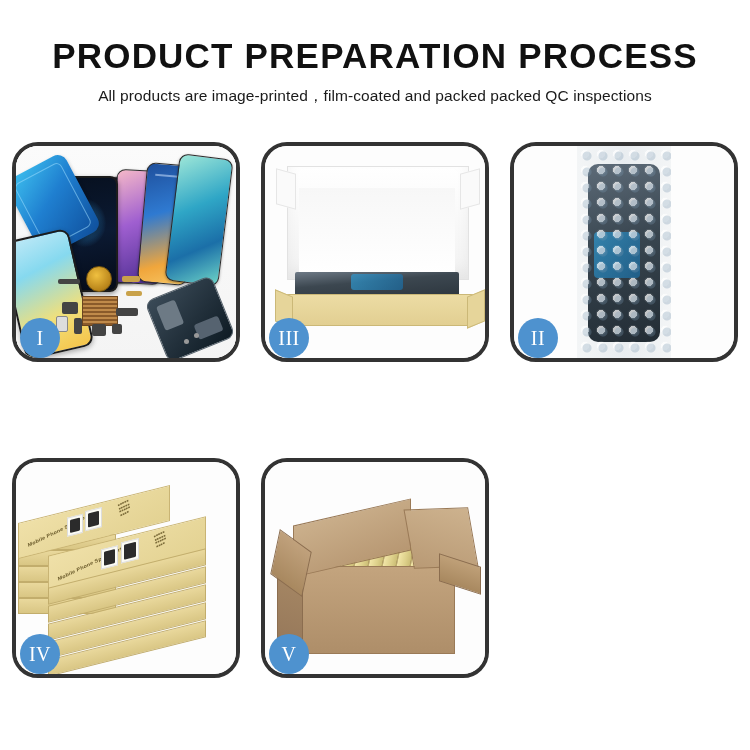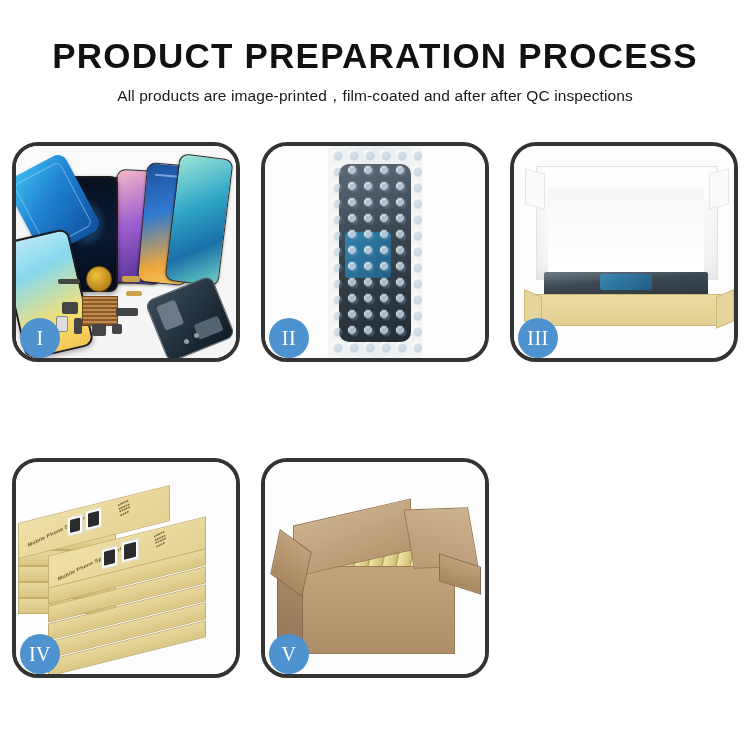--- a/index.html
+++ b/index.html
@@ -221,21 +221,21 @@
     background:linear-gradient(180deg,#b89a76,#a3855f);transform:skewY(16deg);border:1px solid #8f7153;}
   .c6-nub{position:absolute;background:#b9996f;}
 </style>
 </head>
 <body>
 
 <div class="page">
 
   <div class="header">
     <div class="title">PRODUCT PREPARATION PROCESS</div>
-    <div class="subtitle">All products are image-printed，film-coated and after after QC inspections</div>
+    <div class="subtitle">All products are image-printed，film-coated and packed packed QC inspections</div>
   </div>
 
   <div class="grid">
 
     <div class="panel">
       <div class="panel-inner">
         <div class="p1-bg"></div>
         <div class="phone-fan">
           <div class="fan-phone fp1"></div>
           <div class="fan-phone fp2"></div>
@@ -258,37 +258,37 @@
         <div class="part" style="left:96px;bottom:24px;width:10px;height:10px;"></div>
         <div class="part" style="left:100px;bottom:42px;width:22px;height:8px;"></div>
         <div class="part" style="left:168px;bottom:14px;width:5px;height:5px;border-radius:50%;background:#999;"></div>
         <div class="part" style="left:178px;bottom:20px;width:5px;height:5px;border-radius:50%;background:#999;"></div>
       </div>
       <div class="badge">I</div>
     </div>
 
     <div class="panel">
       <div class="panel-inner">
+        <div class="box3-lid"></div>
+        <div class="box3-inner"></div>
+        <div class="box3-content"></div>
+        <div class="box3-base"></div>
+      </div>
+      <div class="badge">III</div>
+    </div>
+
+    <div class="panel">
+      <div class="panel-inner">
         <div class="bubble-wrap">
           <div class="bw-item"></div>
           <div class="bubbles"></div>
           <div class="bubbles2"></div>
         </div>
       </div>
       <div class="badge">II</div>
-    </div>
-
-    <div class="panel">
-      <div class="panel-inner">
-        <div class="box3-lid"></div>
-        <div class="box3-inner"></div>
-        <div class="box3-content"></div>
-        <div class="box3-base"></div>
-      </div>
-      <div class="badge">III</div>
     </div>
 
     <div class="panel">
       <div class="panel-inner">
         <div class="stack">
 
           <div class="side" style="left:0px;top:54px;width:96px;height:14px;"></div>
           <div class="side" style="left:0px;top:70px;width:96px;height:14px;"></div>
           <div class="side" style="left:0px;top:86px;width:96px;height:14px;"></div>
           <div class="side" style="left:0px;top:102px;width:96px;height:14px;"></div>

